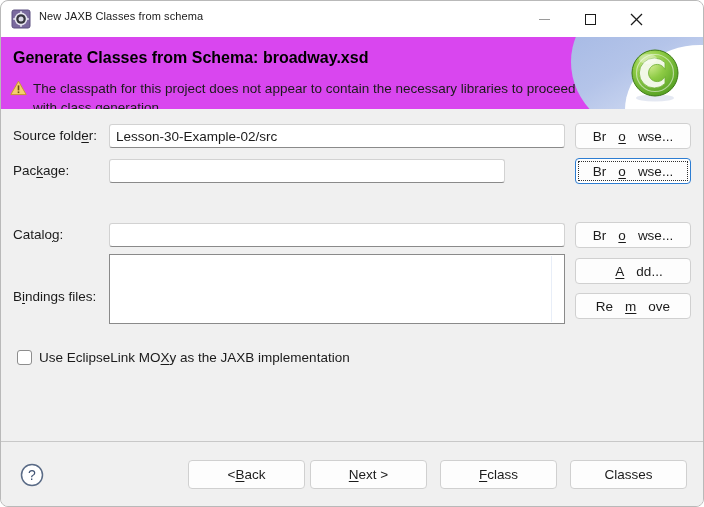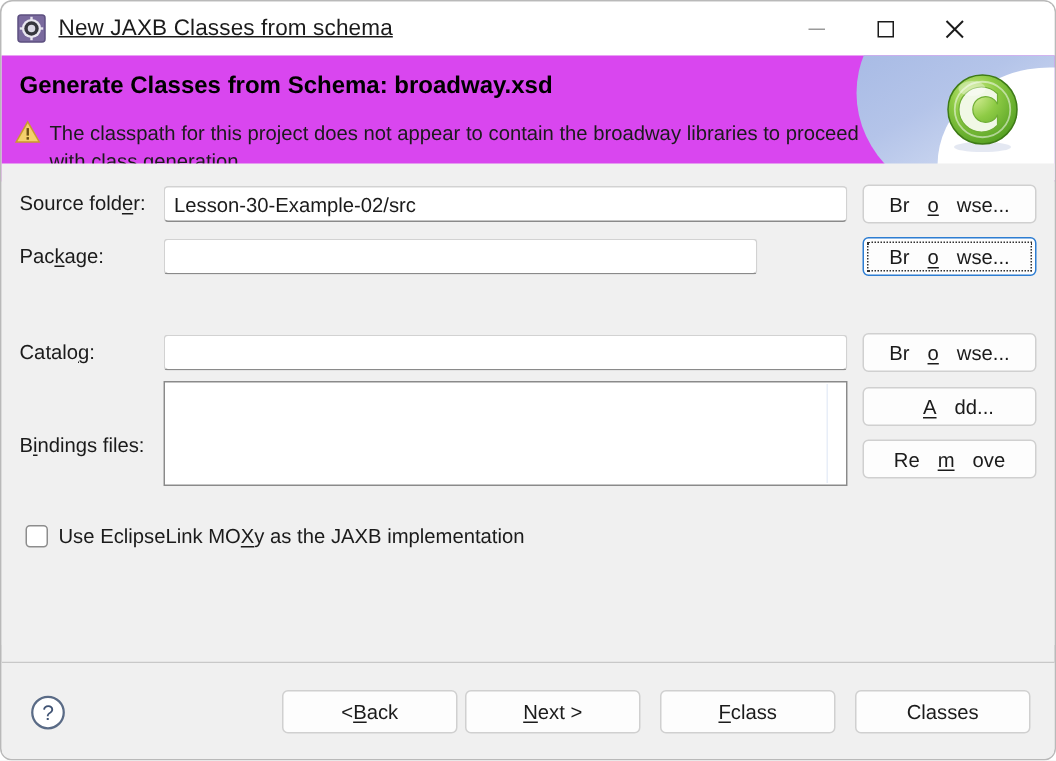--- a/index.html
+++ b/index.html
@@ -35,25 +35,24 @@
     border-top-right-radius: 8px;
   }
   .title-icon {
     position: absolute;
     left: 10px; top: 8px;
     width: 20px; height: 20px;
   }
   .title-text {
     position: absolute;
     left: 38px; top: 9px;
-    font-size: 15px;
+    font-size: 11px;
     color: #1b1b1b;
     white-space: nowrap;
     letter-spacing: .1px;
-    text-decoration: underline;
   }
   .win-btn {
     position: absolute;
     top: 0;
     width: 46px;
     height: 36px;
     display: flex;
     align-items: center;
     justify-content: center;
   }
@@ -284,21 +283,21 @@
 
     <div class="banner-title">Generate Classes from Schema: broadway.xsd</div>
 
     <span class="warn-icon">
       <svg width="17" height="16" viewBox="0 0 17 16">
         <path d="M8.5 1.2 L16.2 14.6 L0.8 14.6 Z" fill="#f5cf6b" stroke="#c99a2e" stroke-width="1"></path>
         <rect x="7.7" y="5.4" width="1.6" height="5" fill="#6b4f12"></rect>
         <rect x="7.7" y="11.4" width="1.6" height="1.7" fill="#6b4f12"></rect>
       </svg>
     </span>
-    <div class="banner-msg">The classpath for this project does not appear to contain the broadway libraries to proceed with class generation.</div>
+    <div class="banner-msg">The classpath for this project does not appear to contain the necessary libraries to proceed with class generation.</div>
 
     <span class="banner-logo">
       <svg width="56" height="56" viewBox="0 0 56 56">
         <defs>
           <radialGradient id="gball" cx="38%" cy="30%" r="78%">
             <stop offset="0%" stop-color="#d9f09a"></stop>
             <stop offset="42%" stop-color="#8ecb45"></stop>
             <stop offset="100%" stop-color="#4e9b1e"></stop>
           </radialGradient>
         </defs>

